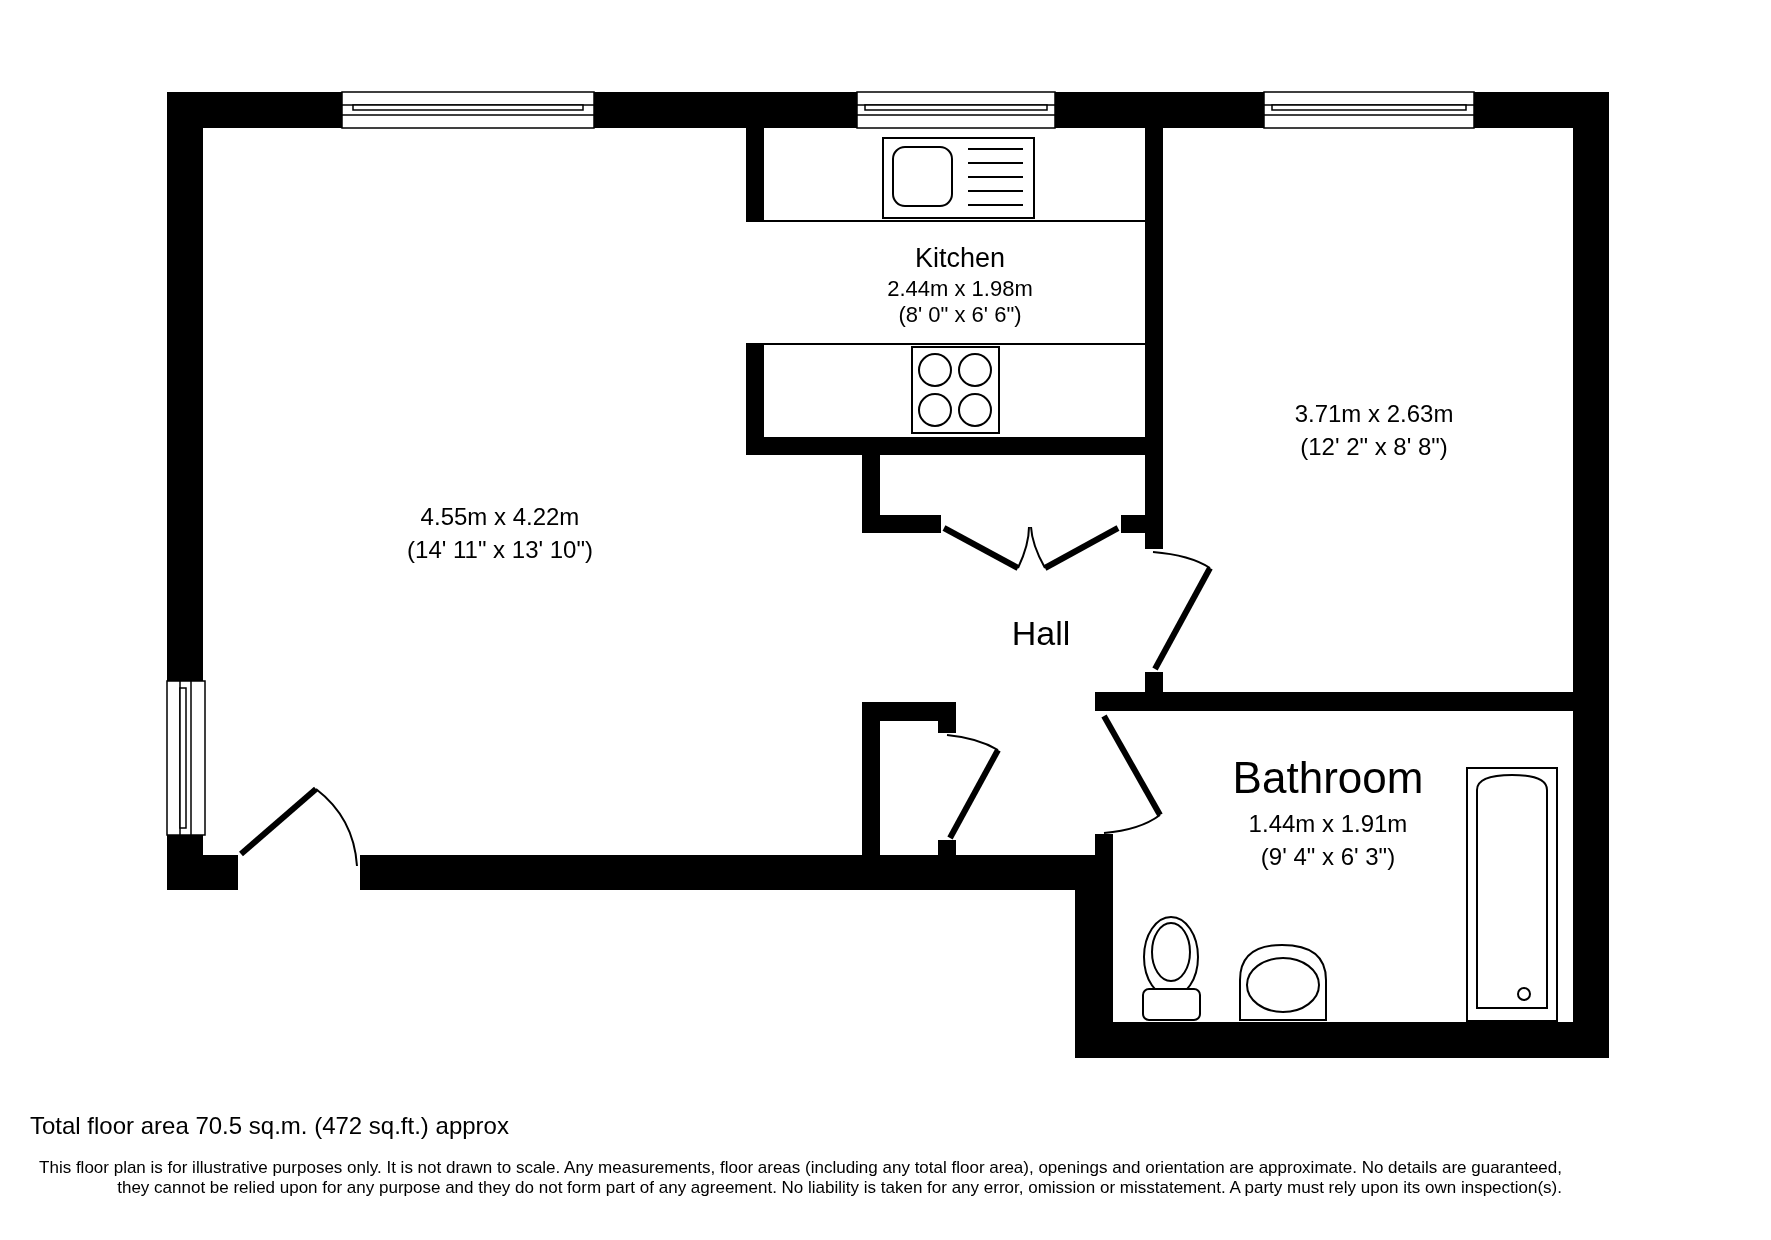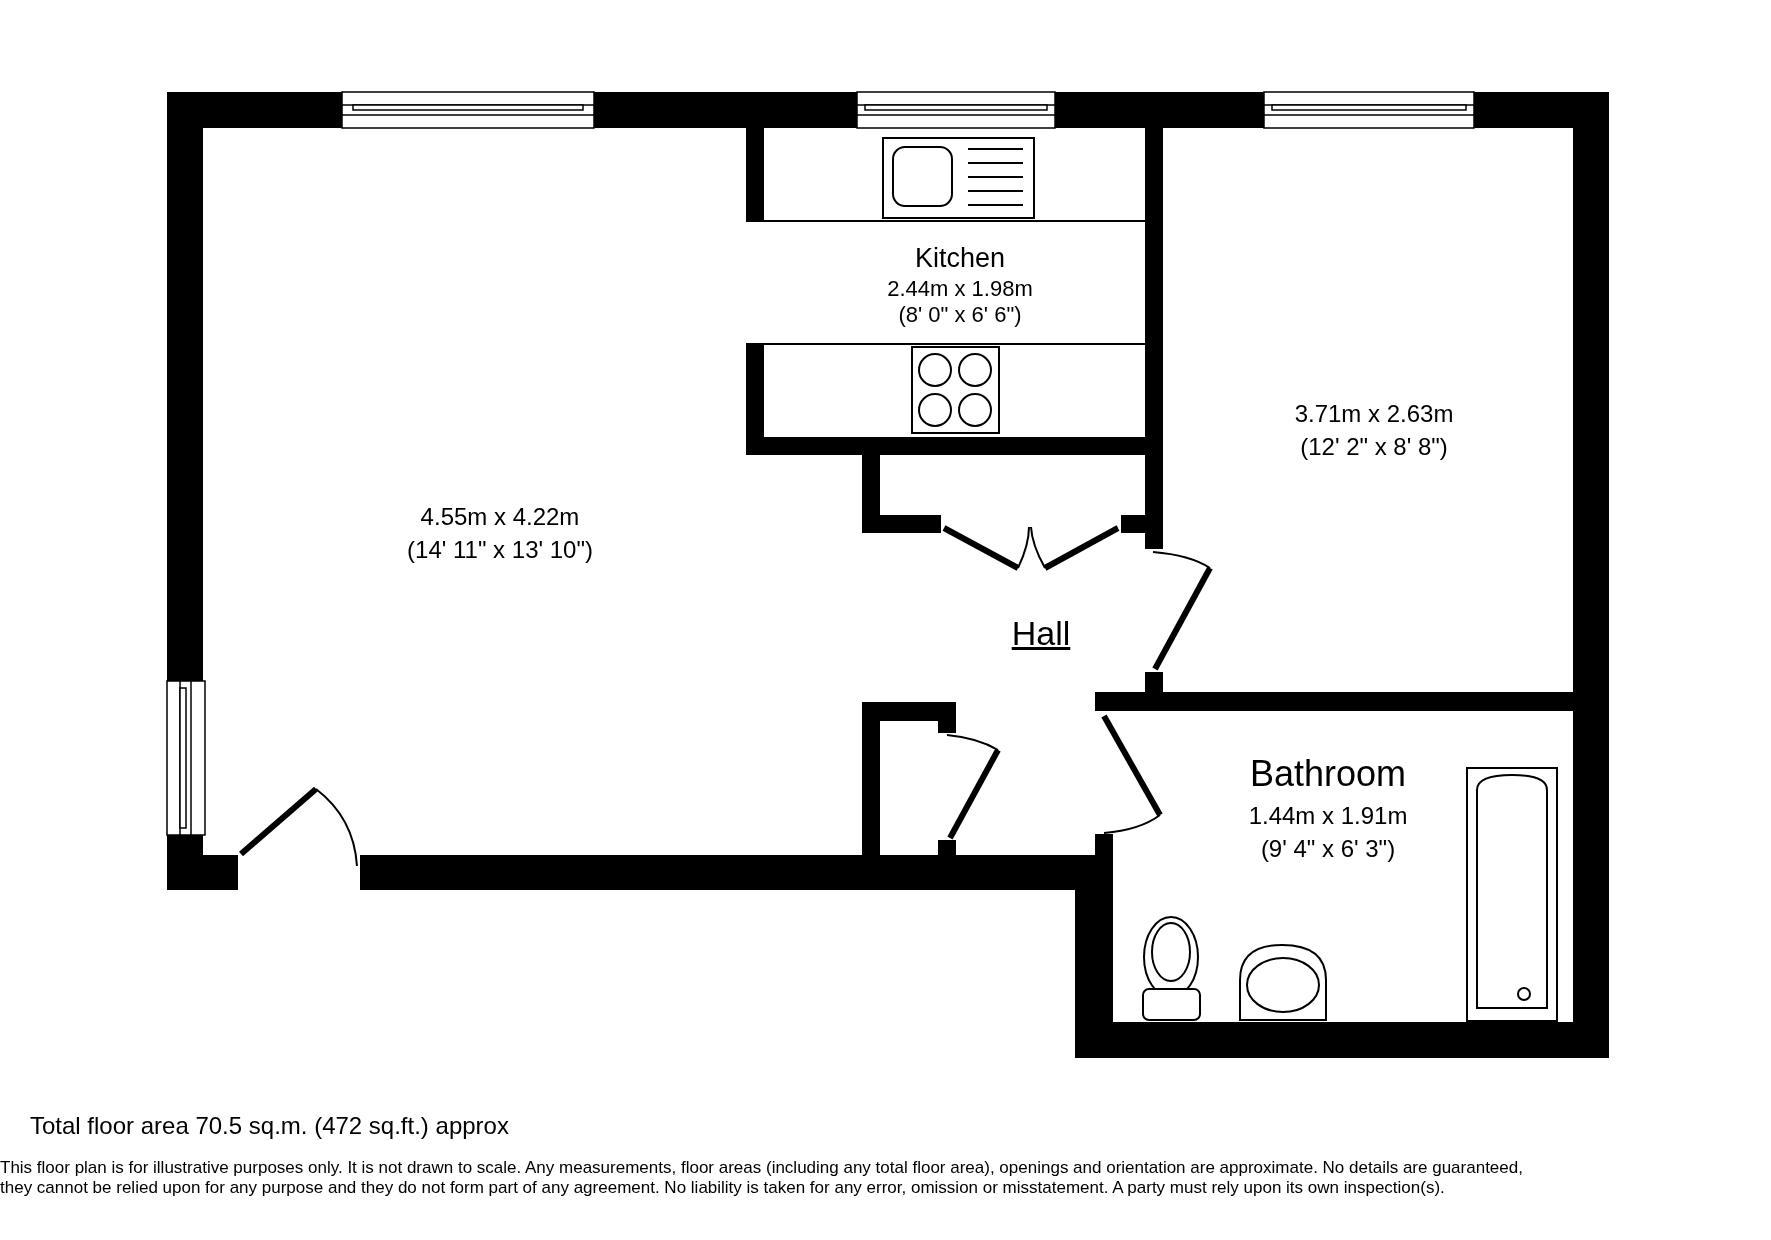--- a/index.html
+++ b/index.html
@@ -8,23 +8,23 @@
   #plan { position: absolute; left: 0; top: 0; width: 1771px; height: 1240px; }
   .room-label { position: absolute; text-align: center; transform: translateX(-50%); white-space: nowrap; line-height: 1; }
   .room-name { display: block; }
   .room-dim { display: block; }
   .lg .room-name { font-size: 48px; }
   .lg .room-dim  { font-size: 24px; margin-top: 12px; }
   .lg .room-dim + .room-dim { margin-top: 9px; }
   .sm .room-name { font-size: 27px; }
   .sm .room-dim  { font-size: 22px; margin-top: 6px; }
   .sm .room-dim + .room-dim { margin-top: 4px; }
-  .hall .room-name { font-size: 34px; text-decoration: underline; }
+  .hall .room-name { font-size: 34px; }
   #footer-area { position: absolute; left: 30px; top: 1112px; font-size: 24px; }
-  #disclaimer { position: absolute; left: 0; top: 1158px; width: 1562px; text-align: left;
+  #disclaimer { position: absolute; left: 0; top: 1158px; width: 1562px; text-align: right;
                 font-size: 17px; line-height: 20px; }
   #disclaimer span { display: block; }
 </style>
 </head>
 <body>
 
 <svg id="plan" viewBox="0 0 1771 1240" xmlns="http://www.w3.org/2000/svg">
   <g fill="#000">
 
     <rect x="167" y="92" width="1442" height="36"></rect>
@@ -159,21 +159,21 @@
 <div class="room-label lg" style="left:1374px; top:390px;">
   <span class="room-dim">3.71m x 2.63m</span>
   <span class="room-dim">(12' 2" x 8' 8")</span>
 </div>
 
 <div class="room-label hall" style="left:1041px; top:616px;">
   <span class="room-name">Hall</span>
 </div>
 
 <div class="room-label lg" style="left:1328px; top:756px;">
-  <span class="room-name" style="font-size:36px;">Bathroom</span>
+  <span class="room-name" style="font-size:44px;">Bathroom</span>
   <span class="room-dim">1.44m x 1.91m</span>
   <span class="room-dim">(9' 4" x 6' 3")</span>
 </div>
 
 <div id="footer-area">Total floor area 70.5 sq.m. (472 sq.ft.) approx</div>
 <div id="disclaimer">
   <span>This floor plan is for illustrative purposes only. It is not drawn to scale. Any measurements, floor areas (including any total floor area), openings and orientation are approximate. No details are guaranteed,</span>
   <span>they cannot be relied upon for any purpose and they do not form part of any agreement. No liability is taken for any error, omission or misstatement. A party must rely upon its own inspection(s).</span>
 </div>
 

